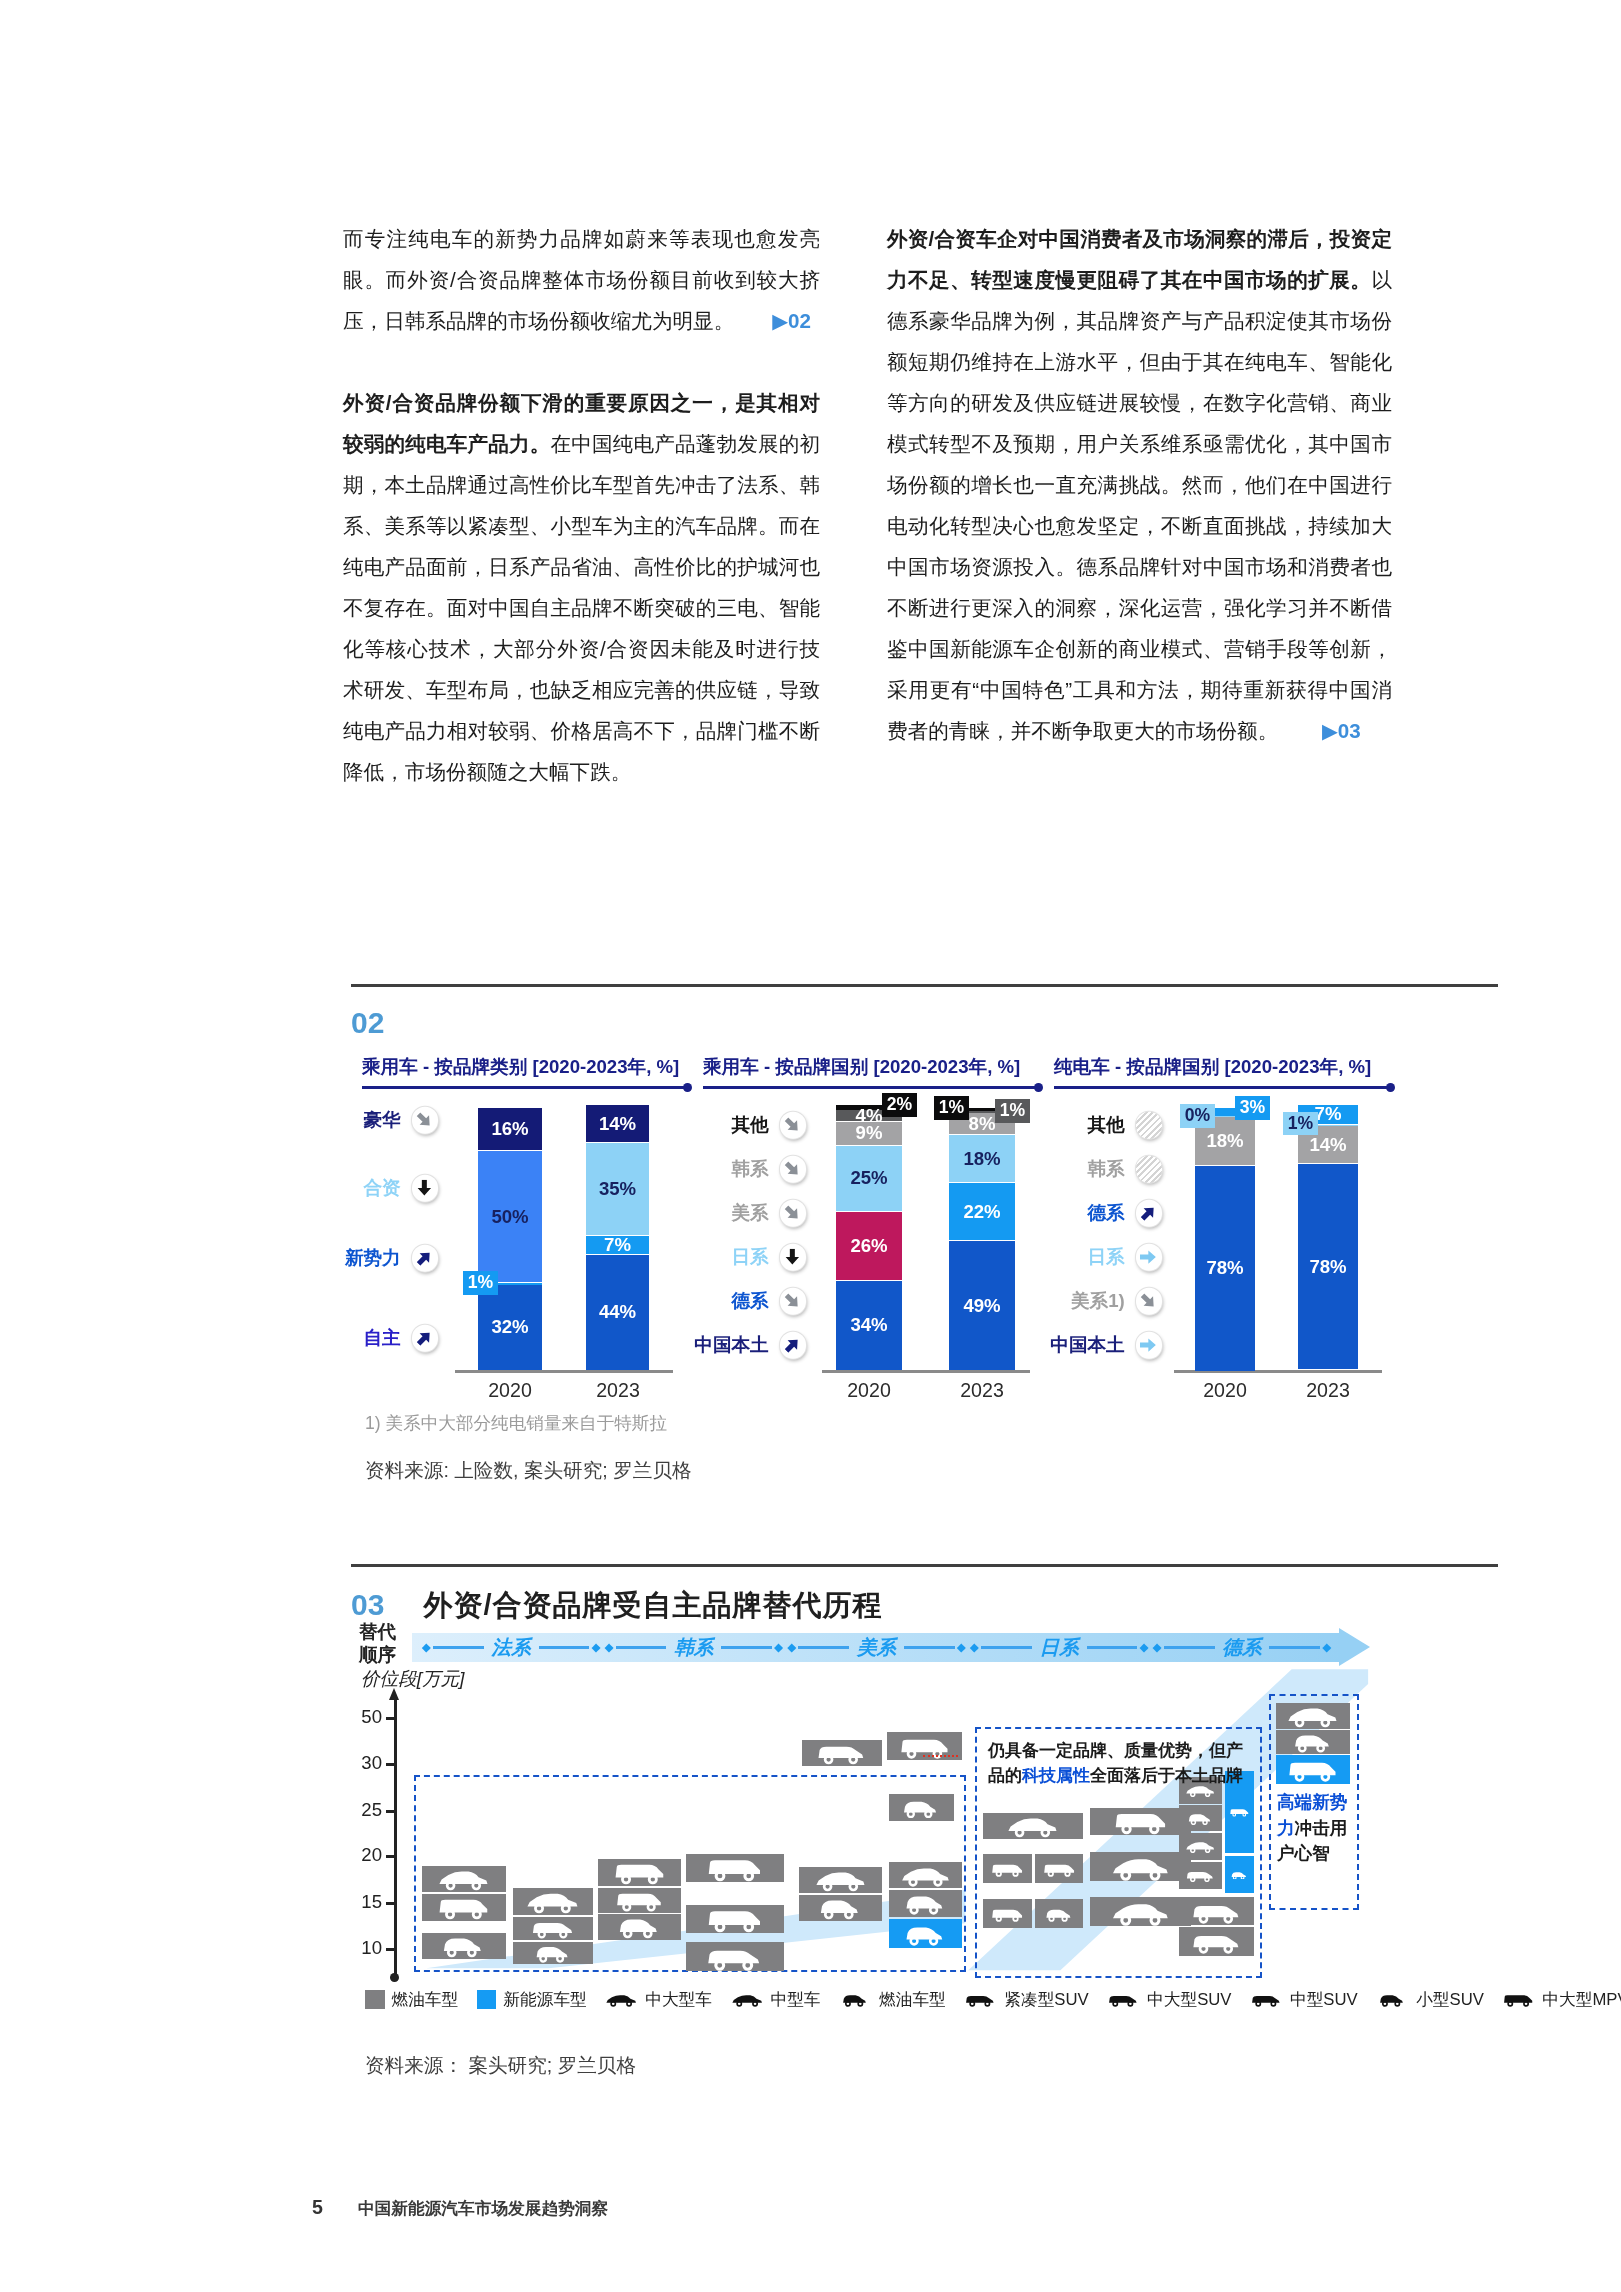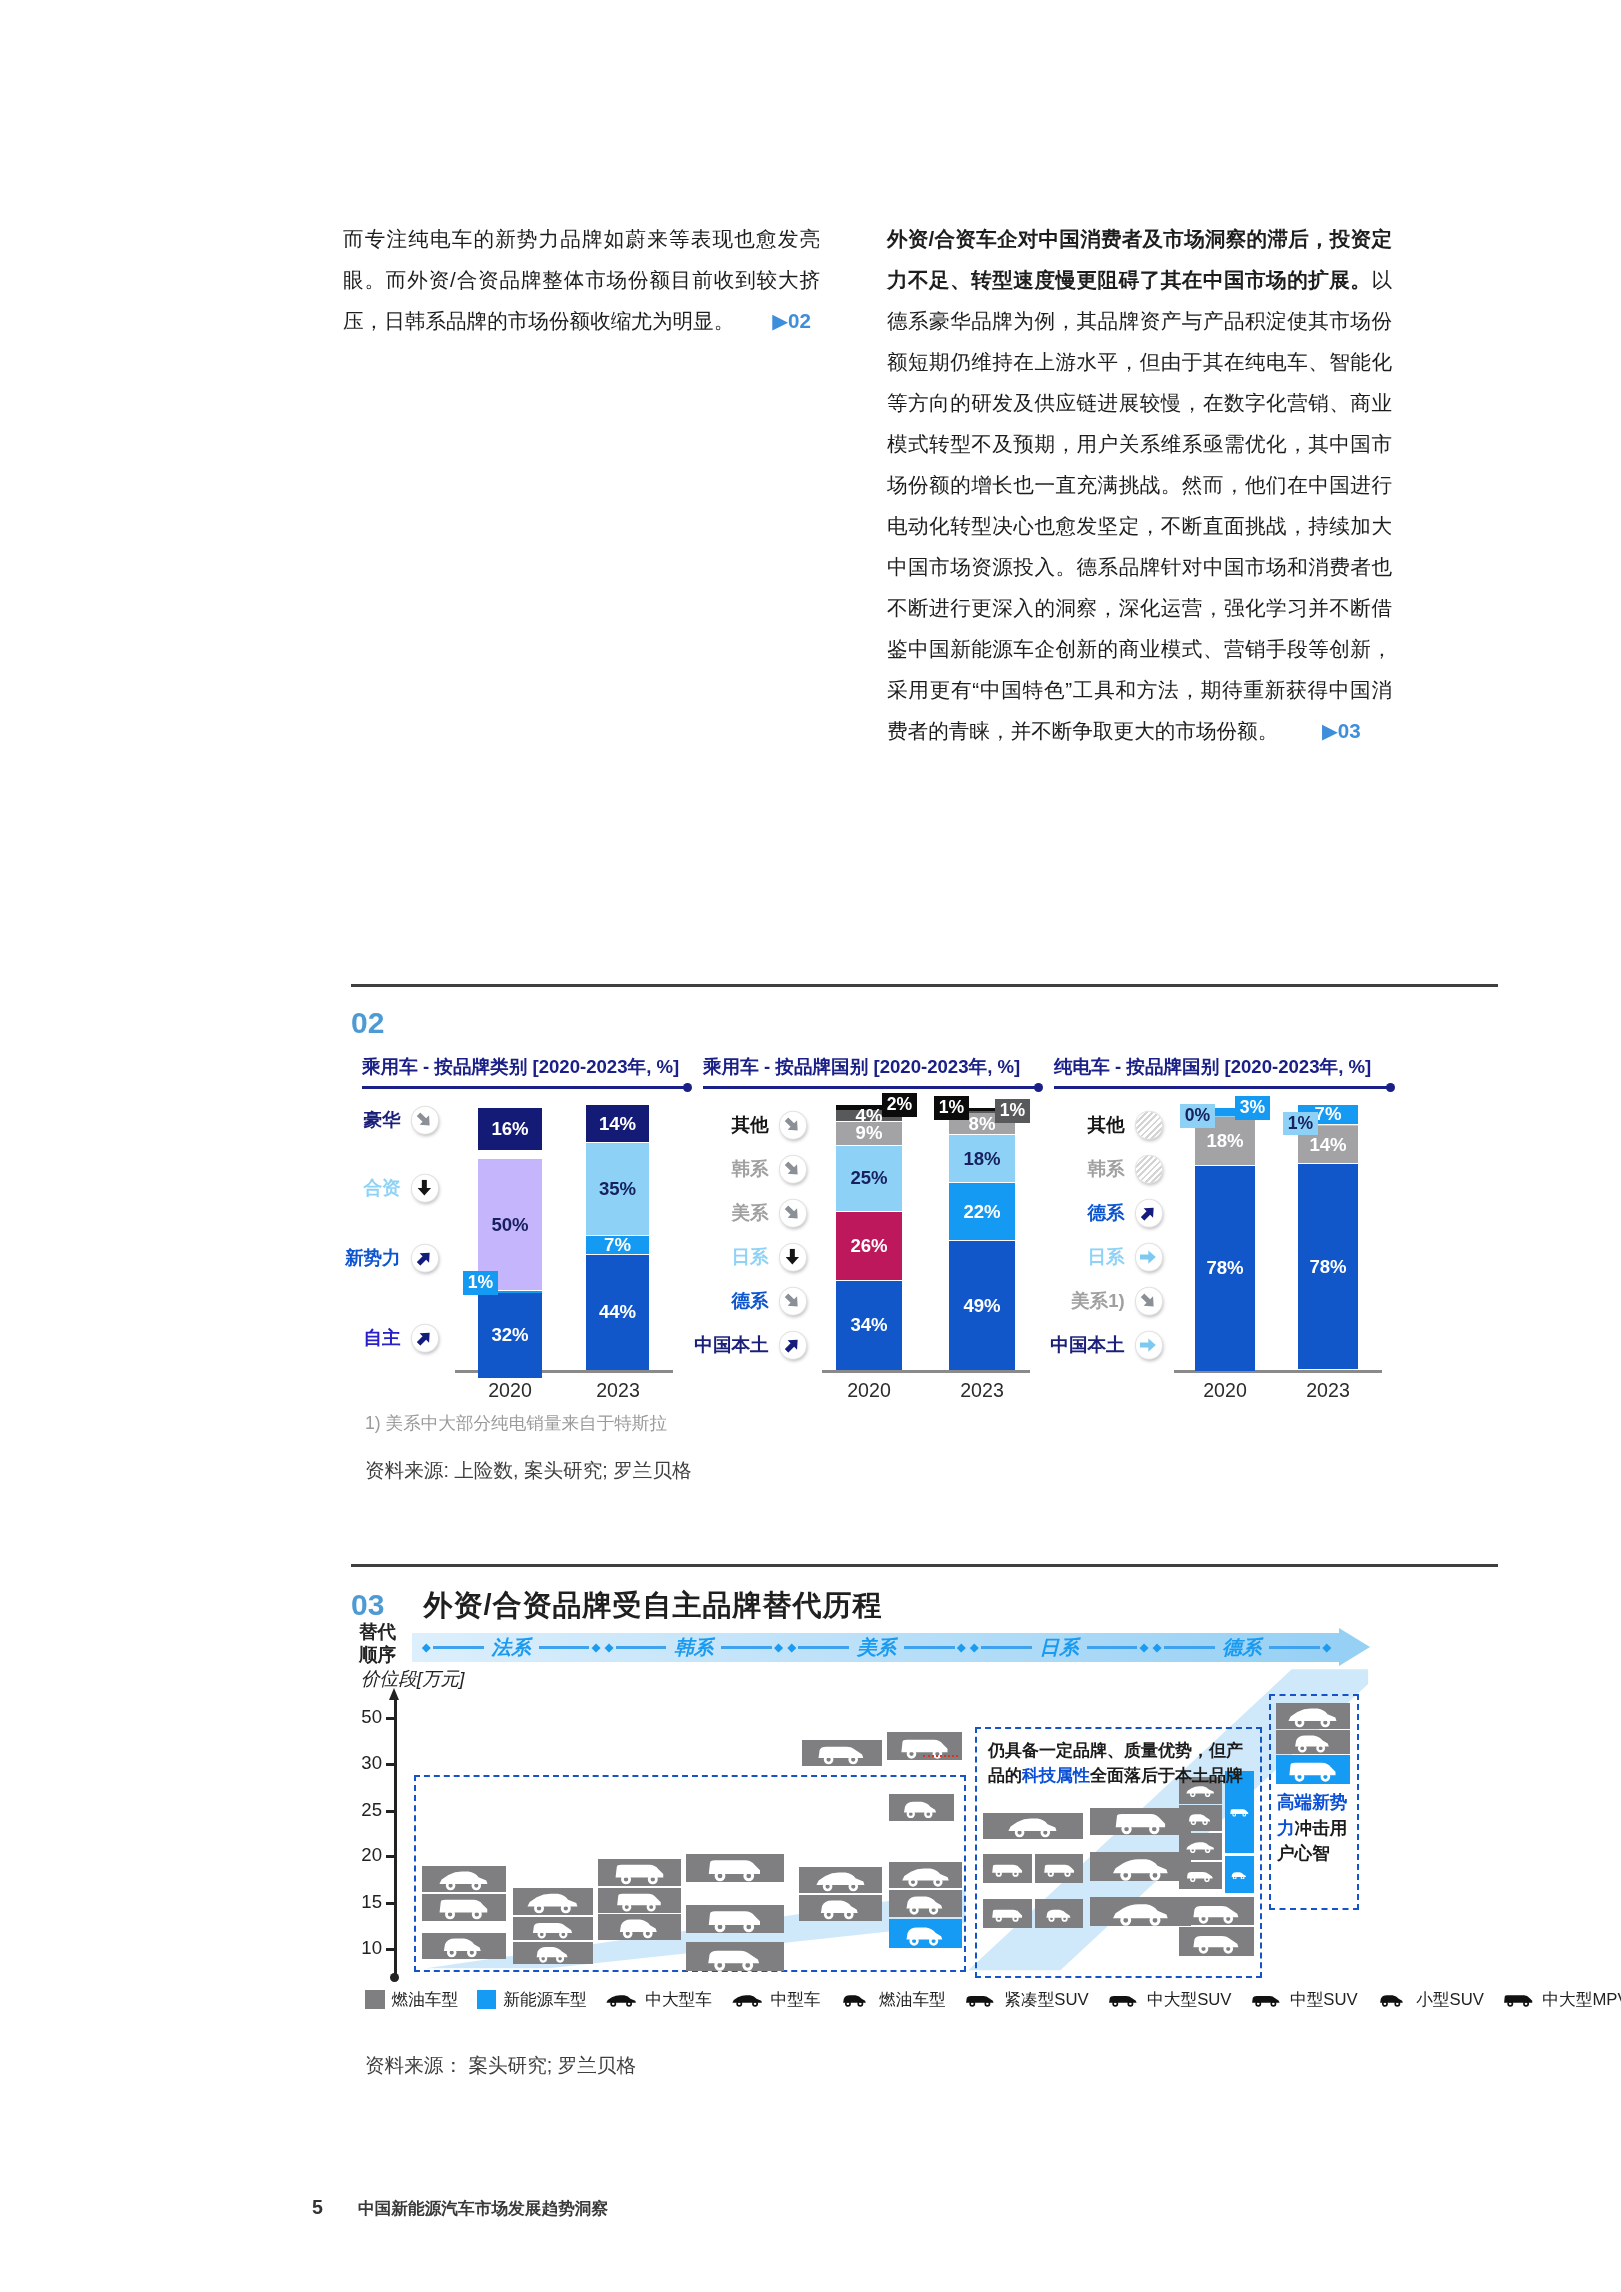--- a/index.html
+++ b/index.html
@@ -69,20 +69,21 @@
   .footer .num{font-size:19.6px;font-weight:bold;color:#333;}
   .footer .ttl{font-size:16.7px;font-weight:bold;color:#3a3a3a;}
 </style>
 </head>
 <body>
 
 <div id="page">
 
   <div class="col" style="left:343px;width:477px">
     <p><span>而专注纯电车的新势力品牌如蔚来等表现也愈发亮眼。而外资/合资品牌整体市场份额目前收到较大挤压，日韩系品牌的市场份额收缩尤为明显。</span><span class="ref">▶02</span></p>
+    <p><span class="lead">外资/合资品牌份额下滑的重要原因之一，是其相对较弱的纯电车产品力。</span><span>在中国纯电产品蓬勃发展的初期，本土品牌通过高性价比车型首先冲击了法系、韩系、美系等以紧凑型、小型车为主的汽车品牌。而在纯电产品面前，日系产品省油、高性价比的护城河也不复存在。面对中国自主品牌不断突破的三电、智能化等核心技术，大部分外资/合资因未能及时进行技术研发、车型布局，也缺乏相应完善的供应链，导致纯电产品力相对较弱、价格居高不下，品牌门槛不断降低，市场份额随之大幅下跌。</span></p>
   </div>
   <div class="col" style="left:887px;width:505px">
     <p><span class="lead">外资/合资车企对中国消费者及市场洞察的滞后，投资定力不足、转型速度慢更阻碍了其在中国市场的扩展。</span><span>以德系豪华品牌为例，其品牌资产与产品积淀使其市场份额短期仍维持在上游水平，但由于其在纯电车、智能化等方向的研发及供应链进展较慢，在数字化营销、商业模式转型不及预期，用户关系维系亟需优化，其中国市场份额的增长也一直充满挑战。然而，他们在中国进行电动化转型决心也愈发坚定，不断直面挑战，持续加大中国市场资源投入。德系品牌针对中国市场和消费者也不断进行更深入的洞察，深化运营，强化学习并不断借鉴中国新能源车企创新的商业模式、营销手段等创新，采用更有“中国特色”工具和方法，期待重新获得中国消费者的青睐，并不断争取更大的市场份额。</span> <span class="ref">▶03</span></p>
   </div>
 
   <div class="divider" style="top:984px"></div>
   <div class="sec-head" style="top:1006px">
     <span class="sec-num">02</span>
   </div>
 
@@ -121,21 +122,21 @@
           <svg width="16.7" height="16.7" viewBox="0 0 20 20" style="transform:rotate(-45deg);display:block">
             <polygon points="0,7 10,7 10,2 19,10 10,18 10,13 0,13" fill="#141d7c"></polygon>
           </svg>
         </div>
       </div>
       <div class="axis" style="left: 93px; width: 218px; top: 316px;"></div>
       <div class="bar" style="left: 116px; width: 64px; top: 54px;">
         <div class="seg" style="height: 42px; background: rgb(20, 27, 118);">
           <div class="seg-label" style="color: rgb(255, 255, 255);">16%</div>
         </div>
-        <div class="seg" style="height: 132px; background: #c4b5fd; margin-top: 8px;">
+        <div class="seg" style="height: 132px; background: #3b82f6;">
           <div class="seg-label" style="color: rgb(23, 33, 95);">50%</div>
         </div>
         <div class="seg" style="height: 2.6px; background: rgb(20, 154, 242);"></div>
         <div class="chip" style="background: rgb(20, 154, 242); color: rgb(255, 255, 255); top: 163px; right: 44px;">1%</div>
         <div class="seg" style="height: 85px; background: rgb(17, 87, 201);">
           <div class="seg-label" style="color: rgb(255, 255, 255);">32%</div>
         </div>
       </div>
       <div class="year" style="left: 148px; top: 325px;">2020</div>
       <div class="bar" style="left: 224px; width: 63px; top: 51px;">

